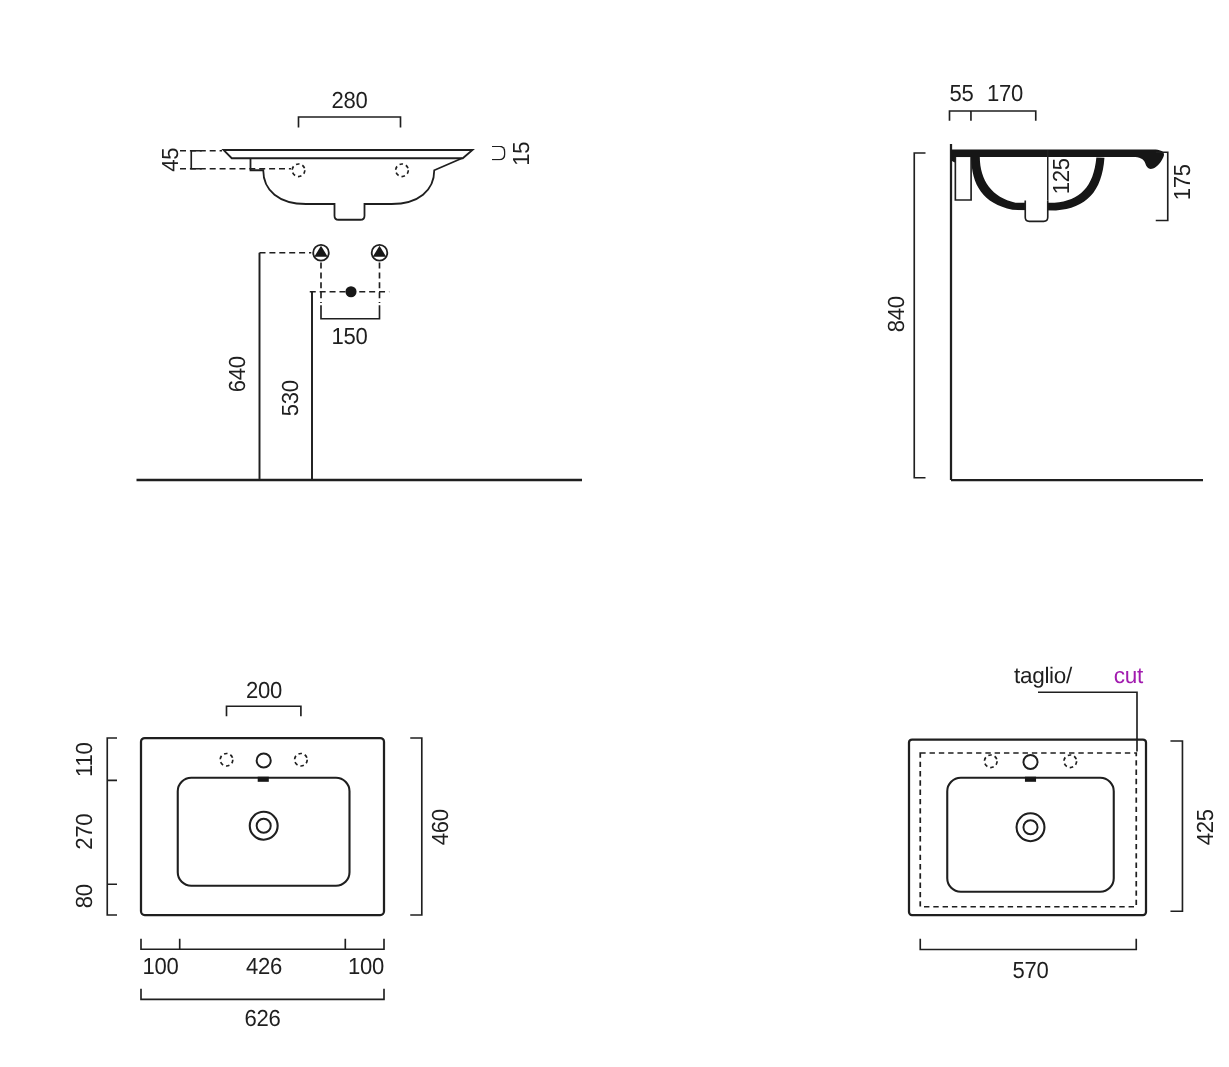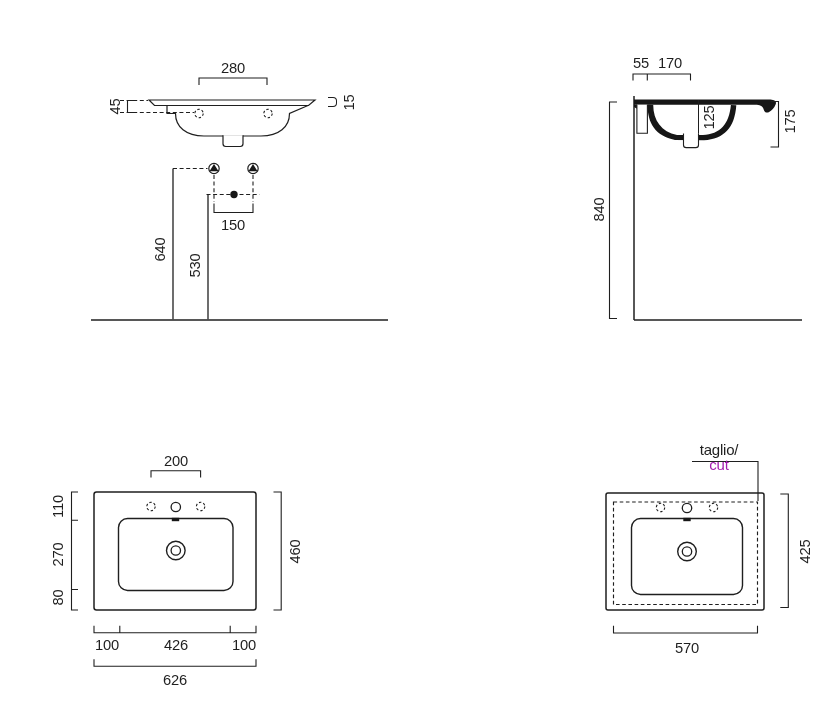--- a/index.html
+++ b/index.html
@@ -10,22 +10,22 @@
   }
   .view{position:absolute;inset:0;}
   svg.draw{position:absolute;overflow:visible;}
   .lbl{
     position:absolute;display:flex;align-items:center;justify-content:center;
     font-size:15.5px;line-height:1;color:#1f1f1f;white-space:nowrap;
     transform:scaleX(.95);letter-spacing:-.2px;
   }
   .rot{transform:rotate(-90deg) scaleX(.95);}
   .taglio-block{
-    position:absolute;display:flex;align-items:center;justify-content:flex-start;
-    font-size:15px;line-height:1;color:#1f1f1f;white-space:nowrap;letter-spacing:-.2px;flex-direction:column;
+    position:absolute;display:flex;align-items:center;justify-content:space-between;
+    font-size:15px;line-height:1;color:#1f1f1f;white-space:nowrap;letter-spacing:-.2px;
   }
   .cutword{color:#a21caf;}
   .edge-bracket{
     position:absolute;width:8px;height:8px;
     border:1.3px solid #1f1f1f;border-left:none;border-radius:0 4px 4px 0;
   }
 </style>
 </head>
 <body>
 

